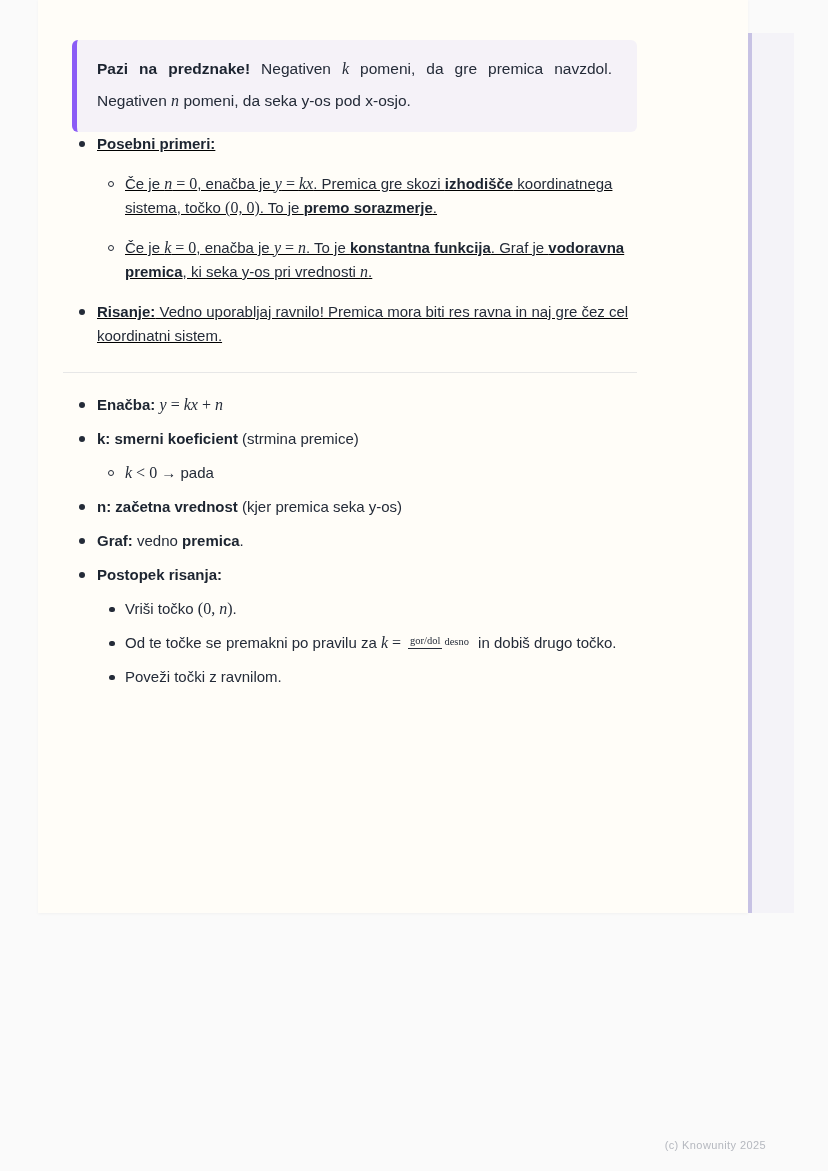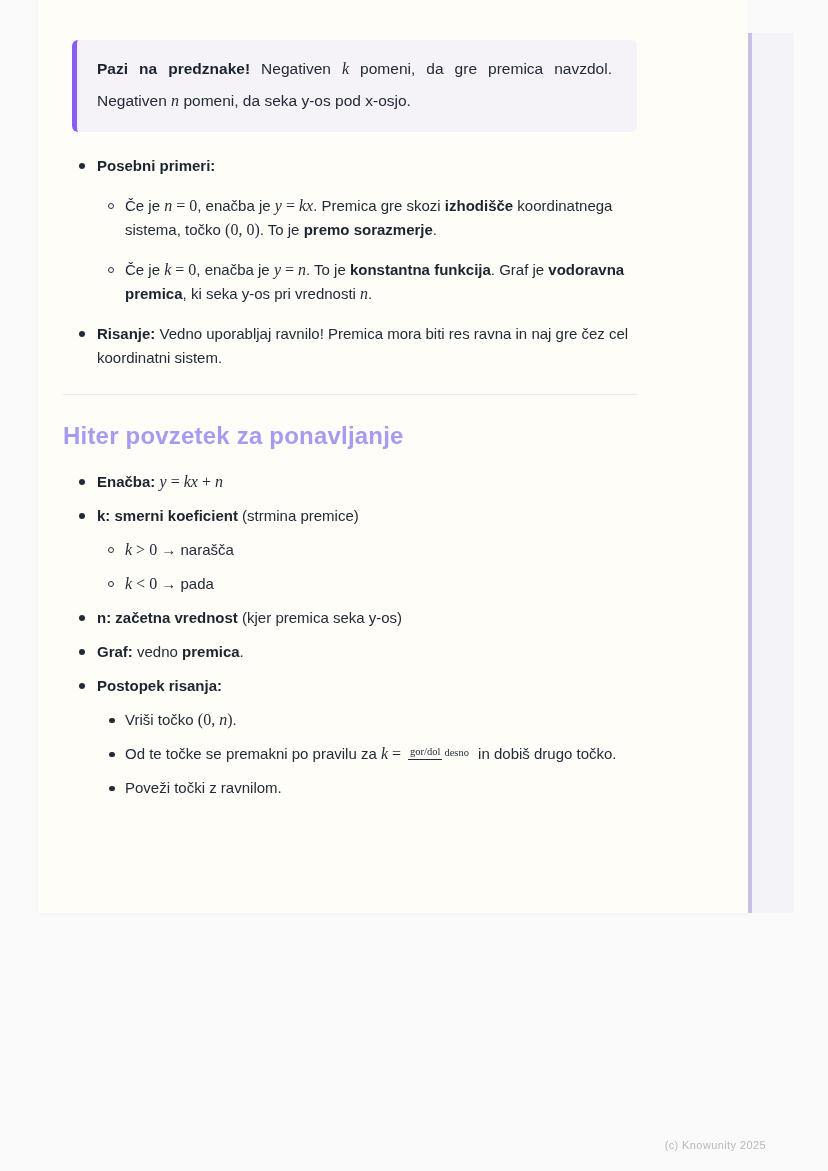--- a/index.html
+++ b/index.html
@@ -35,21 +35,21 @@
   }
   .callout p{
     margin:0;
     font-size:15.5px;
     line-height:32px;
     text-align:justify;
     color:#242b38;
   }
   
   ul{list-style:none;margin:0;padding:0;}
-  .l1{margin-top:22px;}
+  .l1{text-decoration:underline;}
   .l2{margin-top:20px;}
   li.li{
     position:relative;
     font-size:15px;
     line-height:24px;
     color:#242b38;
   }
   .l1 li.li{margin-bottom:16px;}
   .l2 li.li{margin-bottom:10px;}
   .indent-0{padding-left:34px;}
@@ -113,26 +113,24 @@
 
       <ul class="l1">
           <li class="li indent-0 marker-disc"><span class="seg-b">Posebni primeri:</span></li>
           <li class="li indent-1 marker-circle"><span>Če je </span><span class="seg-i">n</span><span class="seg-r"> = 0</span><span>, enačba je </span><span class="seg-i">y</span><span class="seg-r"> = </span><span class="seg-i">kx</span><span>. Premica gre skozi </span><span class="seg-b">izhodišče</span><span> koordinatnega sistema, točko </span><span class="seg-r">(0, 0)</span><span>. To je </span><span class="seg-b">premo sorazmerje</span><span>.</span></li>
           <li class="li indent-1 marker-circle"><span>Če je </span><span class="seg-i">k</span><span class="seg-r"> = 0</span><span>, enačba je </span><span class="seg-i">y</span><span class="seg-r"> = </span><span class="seg-i">n</span><span>. To je </span><span class="seg-b">konstantna funkcija</span><span>. Graf je </span><span class="seg-b">vodoravna premica</span><span>, ki seka y-os pri vrednosti </span><span class="seg-i">n</span><span>.</span></li>
           <li class="li indent-0 marker-disc"><span class="seg-b">Risanje:</span><span> Vedno uporabljaj ravnilo! Premica mora biti res ravna in naj gre čez cel koordinatni sistem.</span></li>
         </ul>
 
       <hr class="divider">
 
-      <h2 class="heading">Hiter povzetek za ponavljanje</h2>
 
       <ul class="l2">
           <li class="li indent-0 marker-disc"><span class="seg-b">Enačba: </span><span class="seg-i">y</span><span class="seg-r"> = </span><span class="seg-i">kx</span><span class="seg-r"> + </span><span class="seg-i">n</span></li>
           <li class="li indent-0 marker-disc"><span class="seg-b">k: smerni koeficient</span><span> (strmina premice)</span></li>
-          <li class="li indent-1 marker-circle"><span class="seg-i">k</span><span class="seg-r"> &gt; 0</span><span> → narašča</span></li>
           <li class="li indent-1 marker-circle"><span class="seg-i">k</span><span class="seg-r"> &lt; 0</span><span> → pada</span></li>
           <li class="li indent-0 marker-disc"><span class="seg-b">n: začetna vrednost</span><span> (kjer premica seka y-os)</span></li>
           <li class="li indent-0 marker-disc"><span class="seg-b">Graf:</span><span> vedno </span><span class="seg-b">premica</span><span>.</span></li>
           <li class="li indent-0 marker-disc"><span class="seg-b">Postopek risanja:</span></li>
           <li class="li indent-1 marker-dot"><span>Vriši točko </span><span class="seg-r">(0, </span><span class="seg-i">n</span><span class="seg-r">)</span><span>.</span></li>
           <li class="li indent-1 marker-dot nowrap"><span>Od te točke se premakni po pravilu za </span><span class="seg-i">k</span><span class="seg-r"> = </span><span class="frac">
               <span class="num">gor/dol</span>
               <span class="den">desno</span>
             </span><span> in dobiš drugo točko.</span></li>
           <li class="li indent-1 marker-dot"><span>Poveži točki z ravnilom.</span></li>

